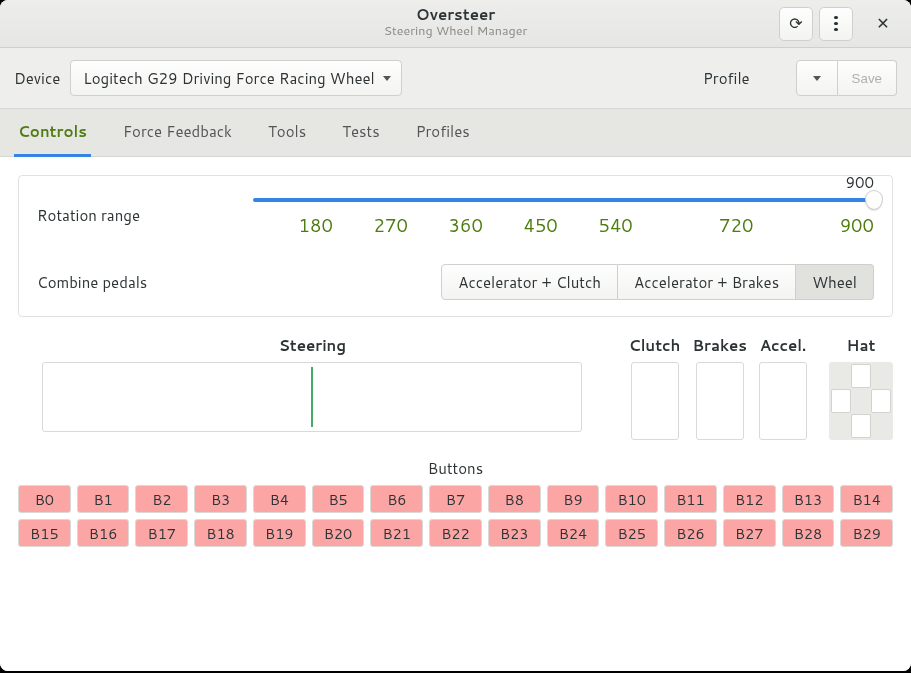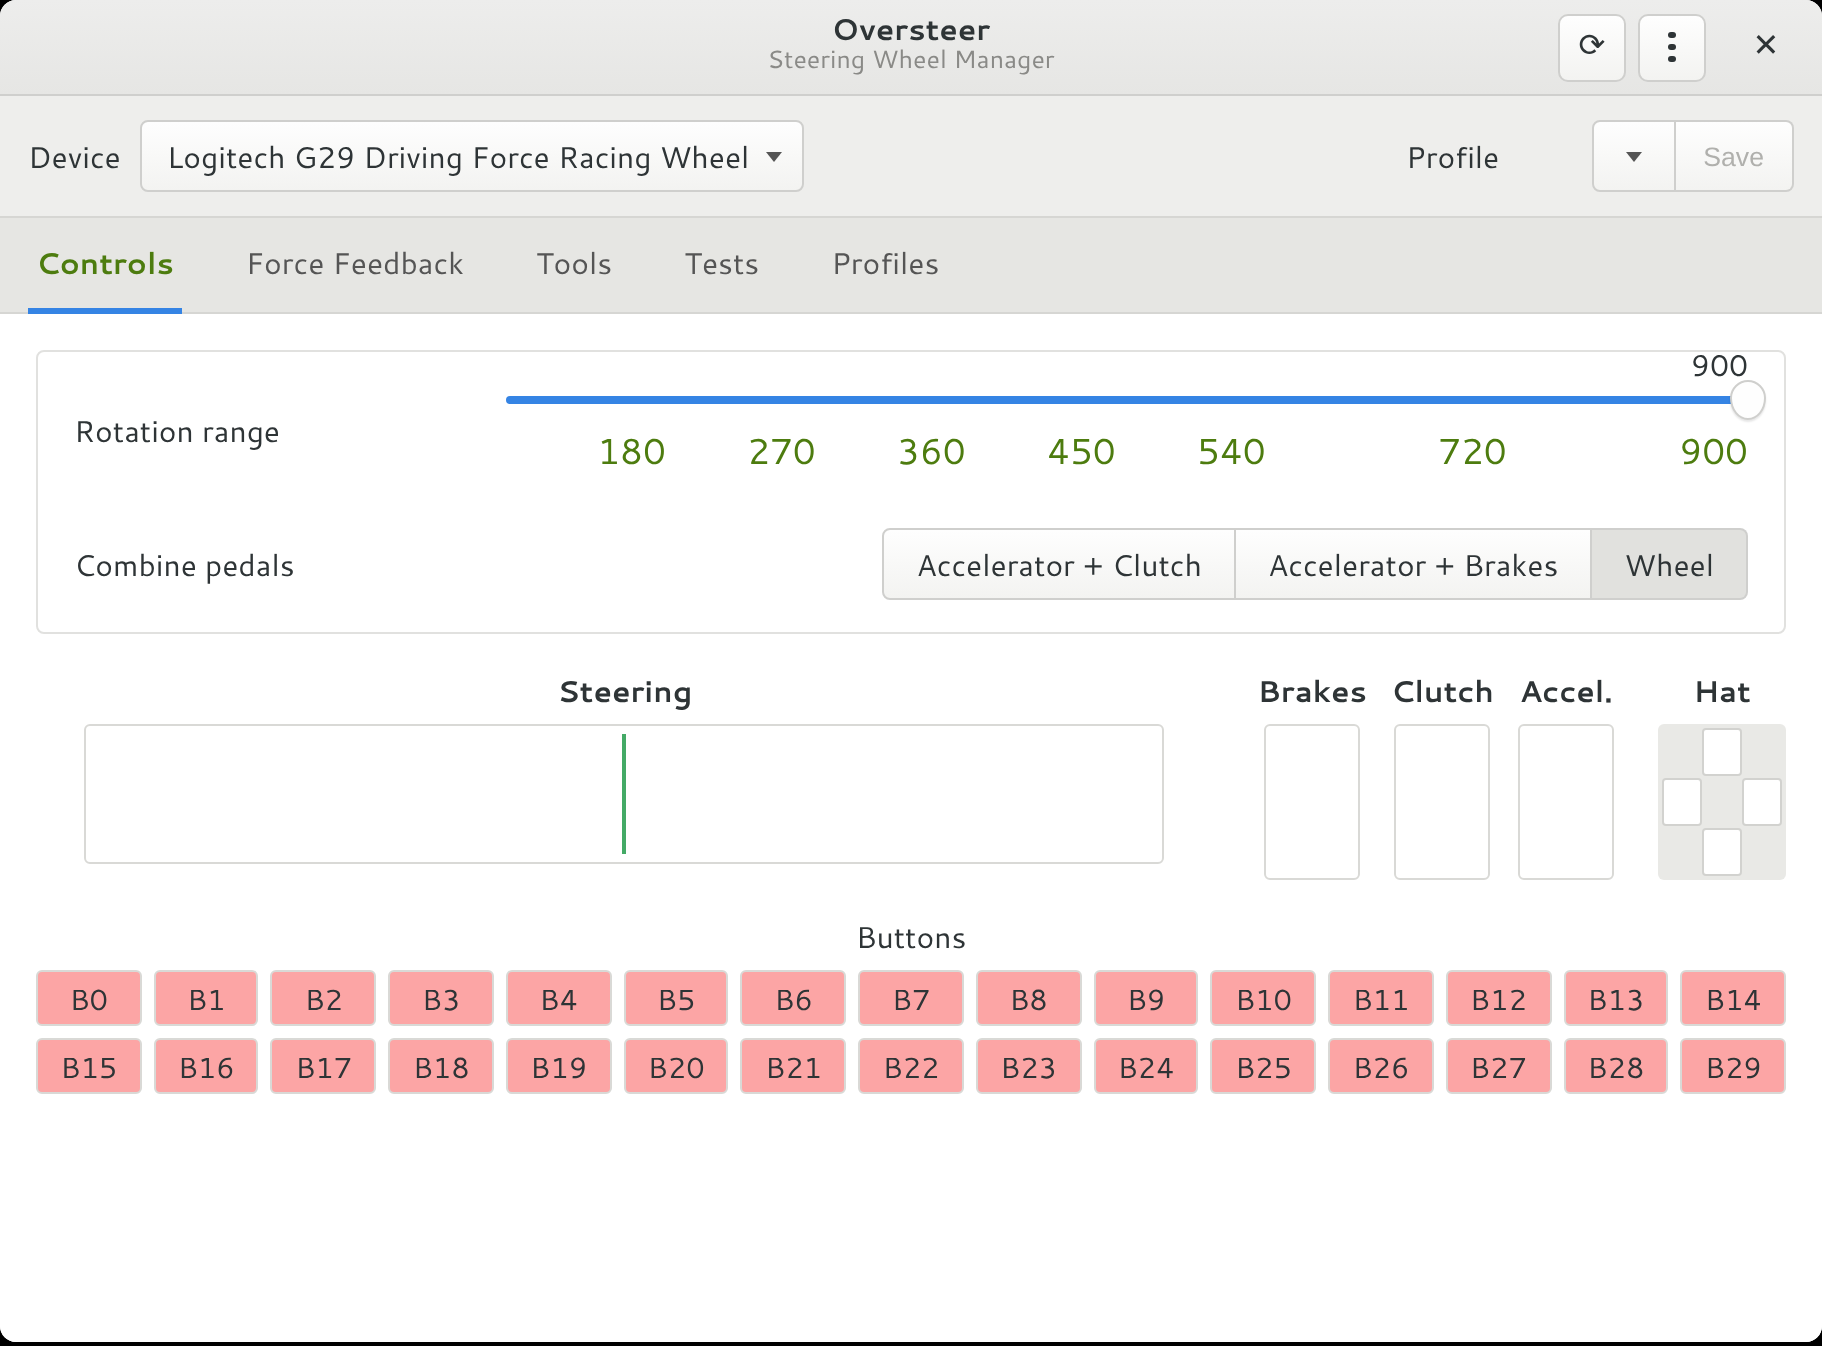--- a/index.html
+++ b/index.html
@@ -345,25 +345,25 @@
 
     <div class="preview">
       <div class="col" style="flex:1;">
         <div class="cap">Steering</div>
         <div class="box steer-box">
           <div class="steer-center"></div>
         </div>
       </div>
       <div class="pedals" style="margin-top:0;">
         <div class="col">
+          <div class="cap">Clutch</div>
+          <div class="box pedal-box"></div>
+        </div>
+        <div class="col">
           <div class="cap">Brakes</div>
-          <div class="box pedal-box"></div>
-        </div>
-        <div class="col">
-          <div class="cap">Clutch</div>
           <div class="box pedal-box"></div>
         </div>
         <div class="col">
           <div class="cap">Accel.</div>
           <div class="box pedal-box"></div>
         </div>
       </div>
       <div class="col">
         <div class="cap">Hat</div>
         <div class="hat">

